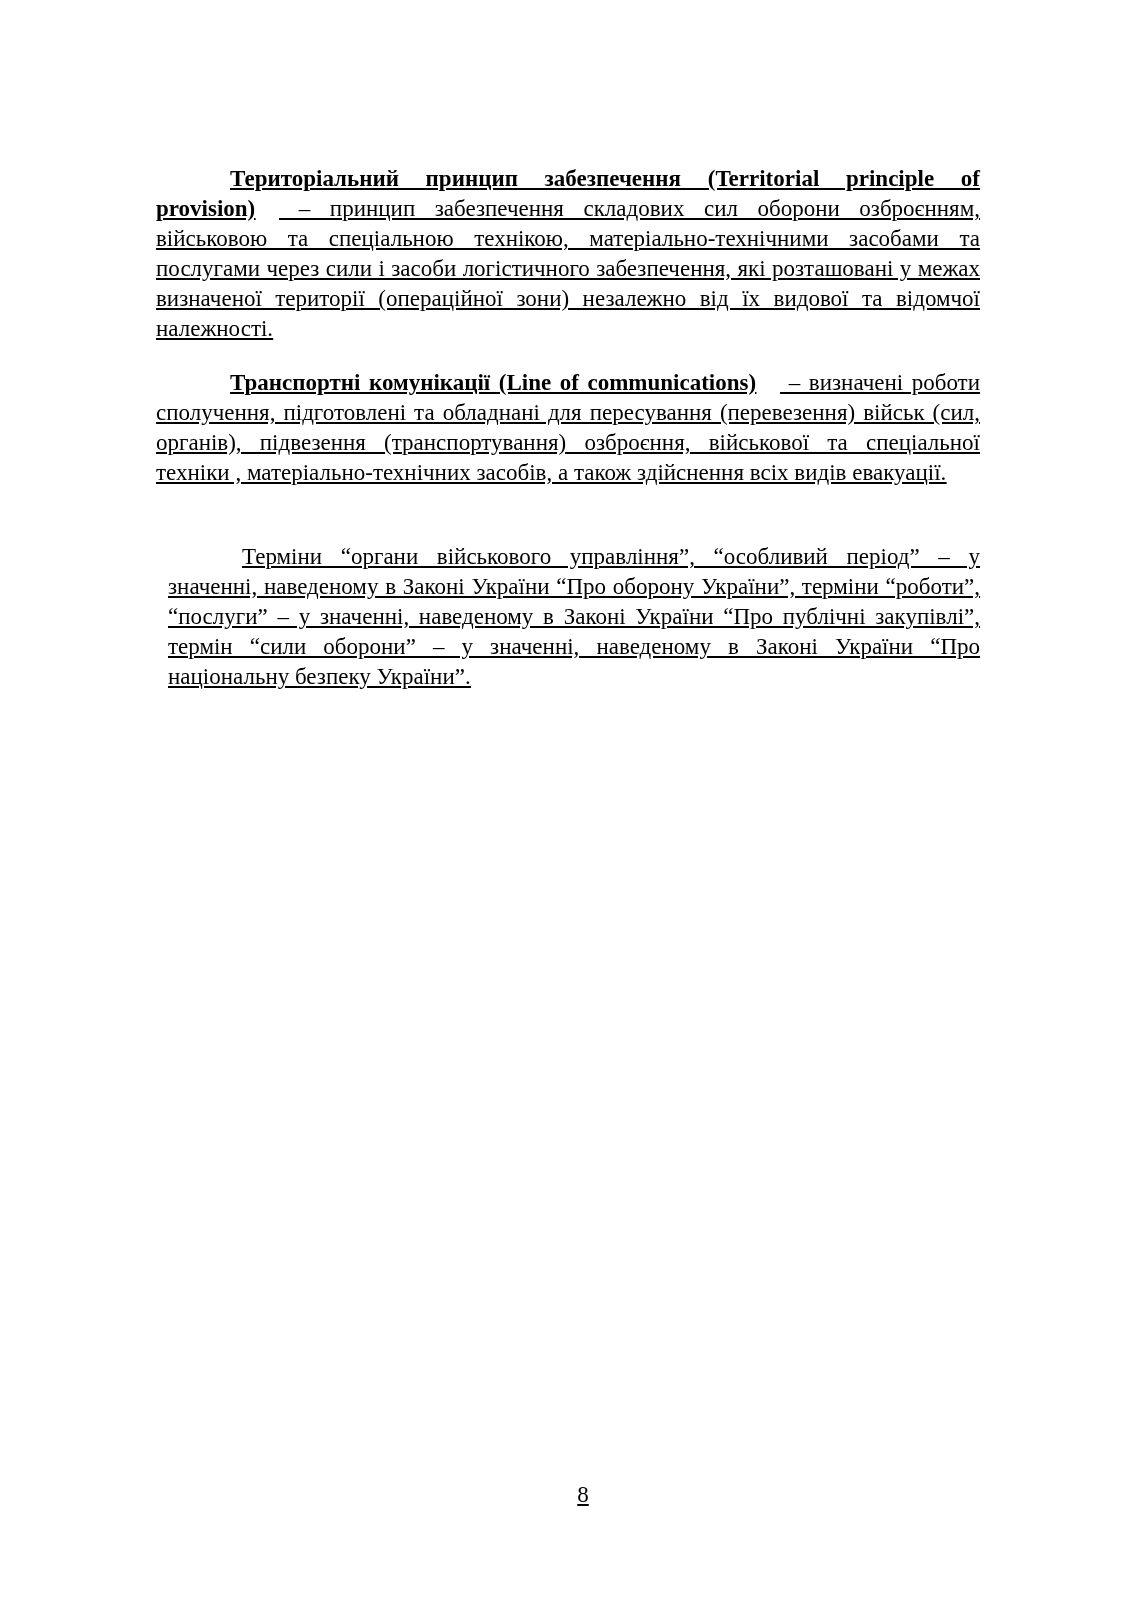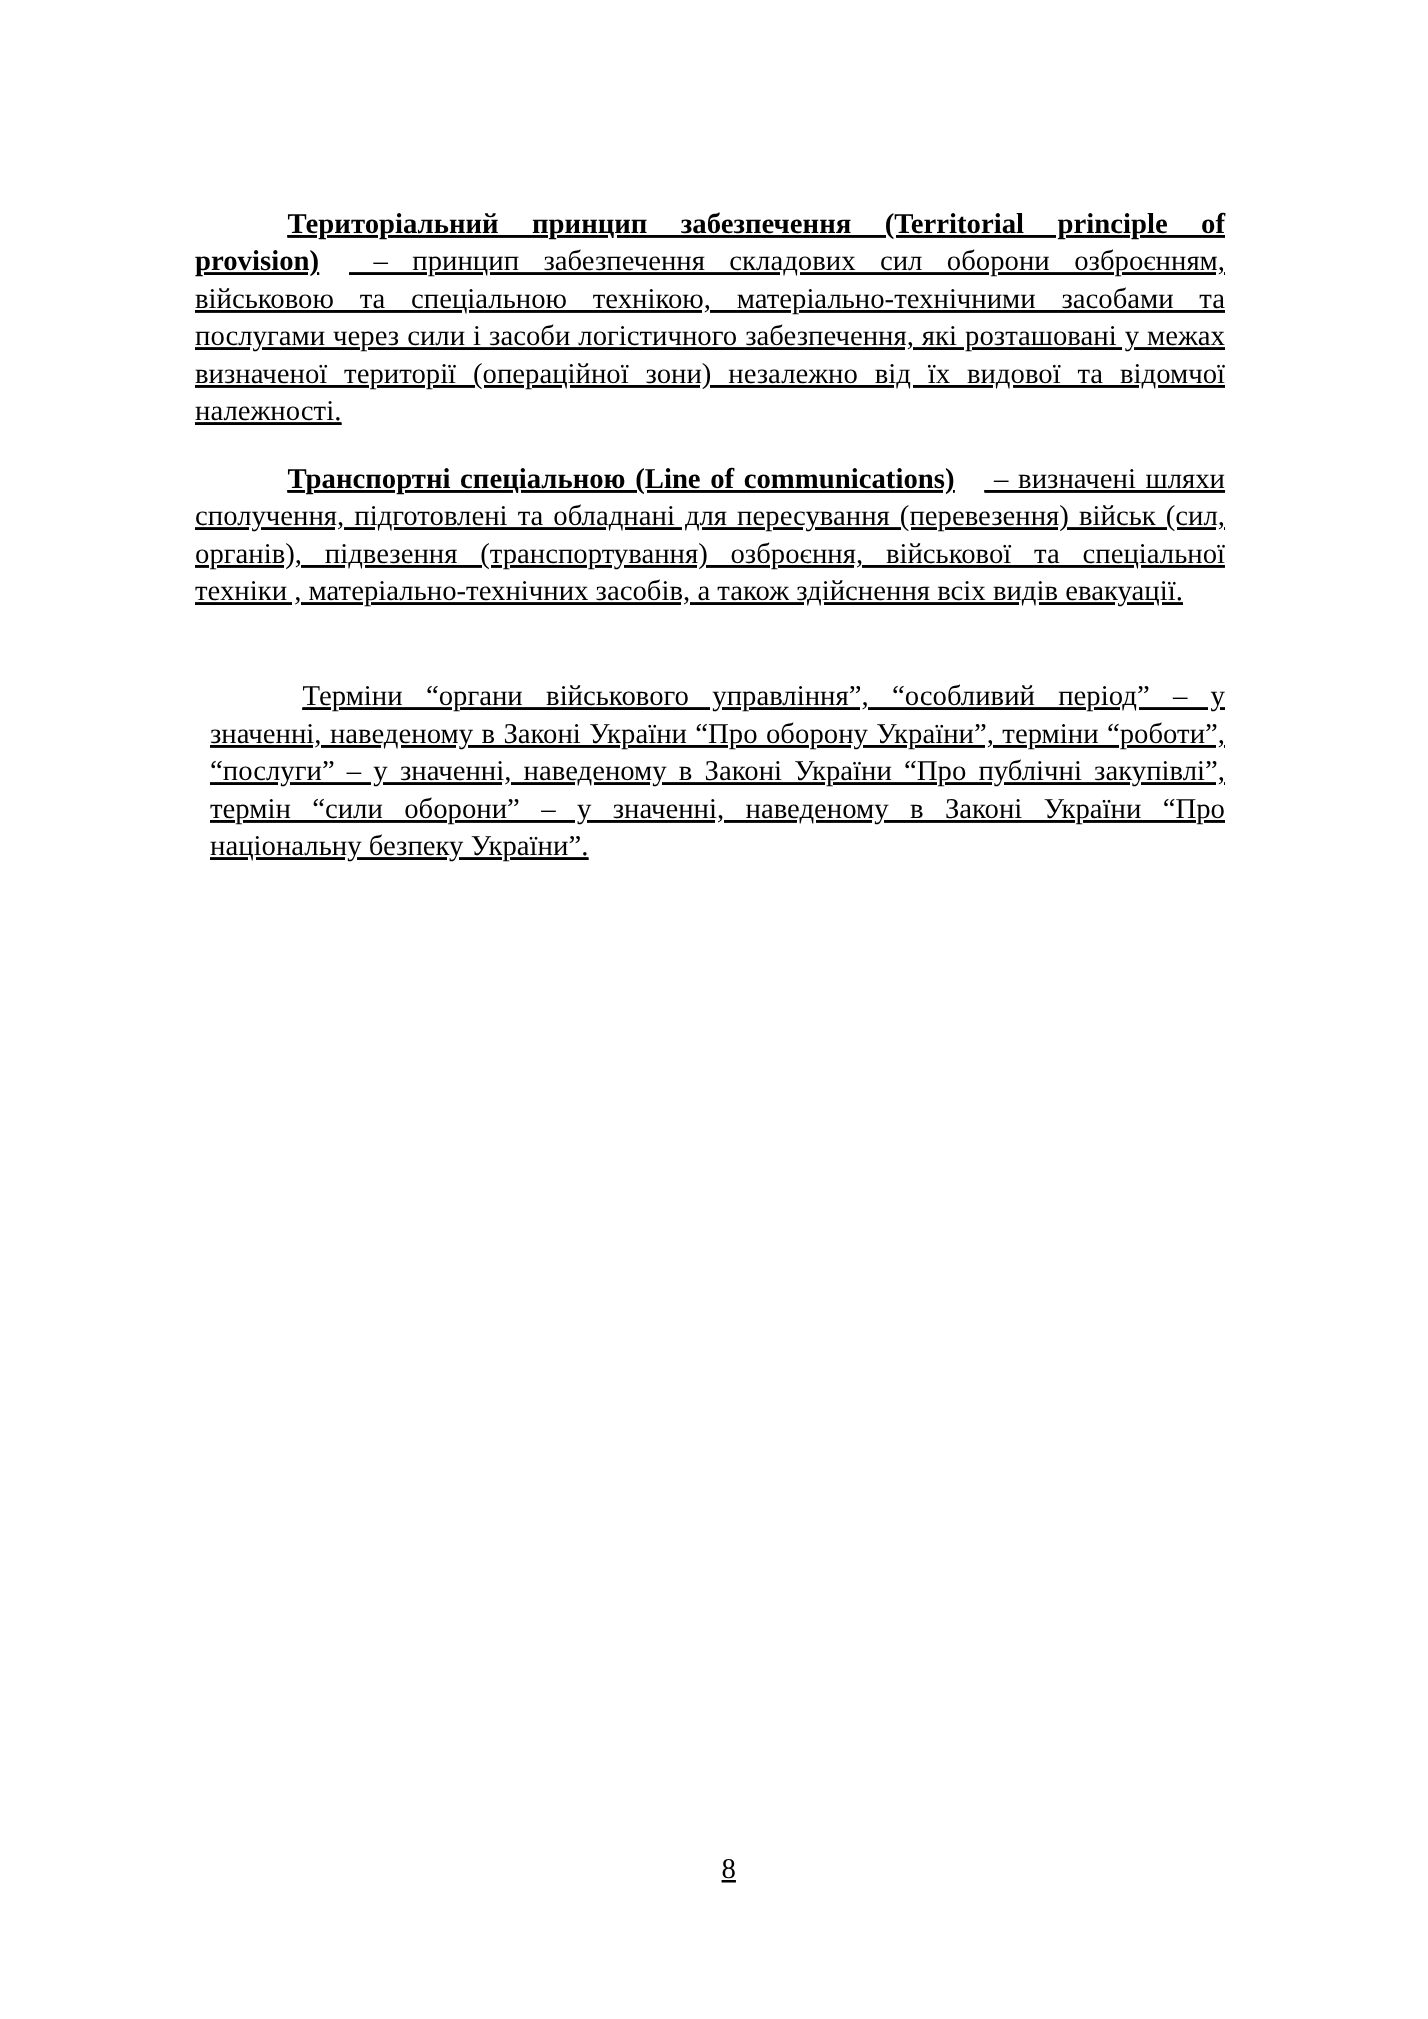--- a/index.html
+++ b/index.html
@@ -48,20 +48,20 @@
   }
 </style>
 </head>
 <body>
 
 <div class="page">
   <div class="content">
 
     <p class="para"><strong>Територіальний принцип забезпечення (Territorial principle of provision)</strong><span> – принцип забезпечення складових сил оборони озброєнням, військовою та спеціальною технікою, матеріально-технічними засобами та послугами через сили і засоби логістичного забезпечення, які розташовані у межах визначеної території (операційної зони) незалежно від їх видової та відомчої належності.</span></p>
 
-    <p class="para"><strong>Транспортні спеціальною (Line of communications)</strong><span> – визначені шляхи сполучення, підготовлені та обладнані для пересування (перевезення) військ (сил, органів), підвезення (транспортування) озброєння, військової та спеціальної техніки , матеріально-технічних засобів, а також здійснення всіх видів евакуації.</span></p>
+    <p class="para"><strong>Транспортні комунікації (Line of communications)</strong><span> – визначені роботи сполучення, підготовлені та обладнані для пересування (перевезення) військ (сил, органів), підвезення (транспортування) озброєння, військової та спеціальної техніки , матеріально-технічних засобів, а також здійснення всіх видів евакуації.</span></p>
 
     <p class="para spaced"><span>Терміни “органи військового управління”, “особливий період” – у значенні, наведеному в Законі України “Про оборону України”, терміни “роботи”, “послуги” – у значенні, наведеному в Законі України “Про публічні закупівлі”, термін “сили оборони” – у значенні, наведеному в Законі України “Про національну безпеку України”.</span></p>
 
   </div>
 
   <div class="page-number">8</div>
 </div>
 
 </body></html>

